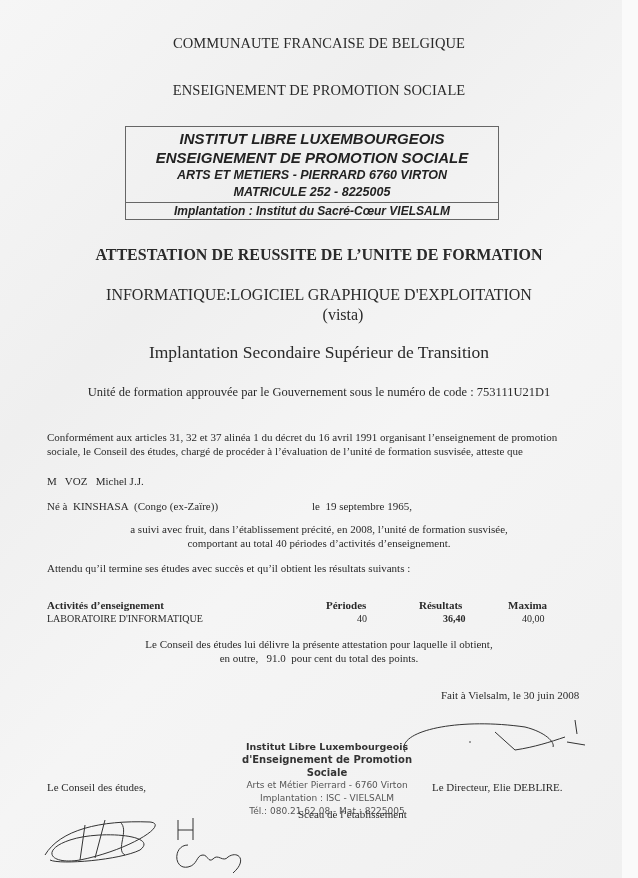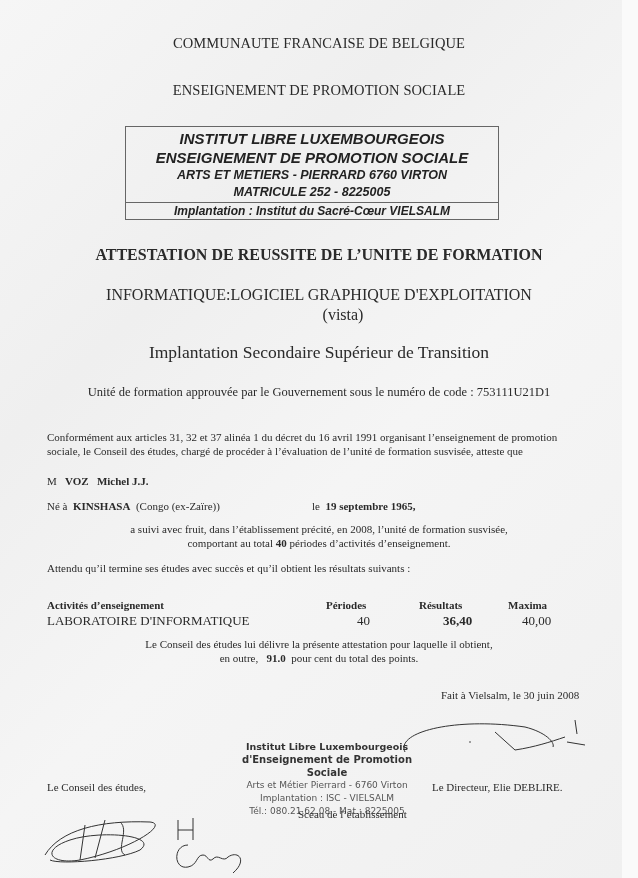--- a/index.html
+++ b/index.html
@@ -29,23 +29,23 @@
     .box .l3 { font-size: 12.5px; line-height: 17px; }
     .box .l4 { font-size: 12.5px; line-height: 17px; }
     .box .sep { border-top: 1px solid #666; margin-top: 1px; }
     .box .l5 { font-size: 12px; line-height: 16px; }
     .title1 { top: 246px; font-size: 16px; font-weight: bold; }
     .title2 { top: 286px; font-size: 16px; font-weight: normal; }
     .title3 { top: 306px; font-size: 16px; font-weight: normal; padding-left: 24px; }
     .subtitle { top: 342px; font-size: 17.5px; }
     .approv { top: 385px; font-size: 12.5px; }
     .body { font-size: 11px; }
-    b { font-weight: bold; }
+    b { font-weight: normal; }
     .th { font-size: 11px; font-weight: bold; margin-top: 12px; }
-    .td { font-size: 13px; }
+    .td { font-size: 10px; }
     .stamp {
       position: absolute; left: 232px; top: 740px; width: 190px; text-align: center;
       font-family: "DejaVu Sans", sans-serif; font-size: 9px; color: #333; line-height: 13px;
     }
     .stamp .s1 { font-weight: bold; font-size: 9.5px; }
     .stamp .s2 { font-weight: bold; font-size: 10px; }
     .stamp .s3, .stamp .s4, .stamp .s5 { color: #555; font-size: 9px; }
     svg.sig { position: absolute; }
   </style>
 </head>

